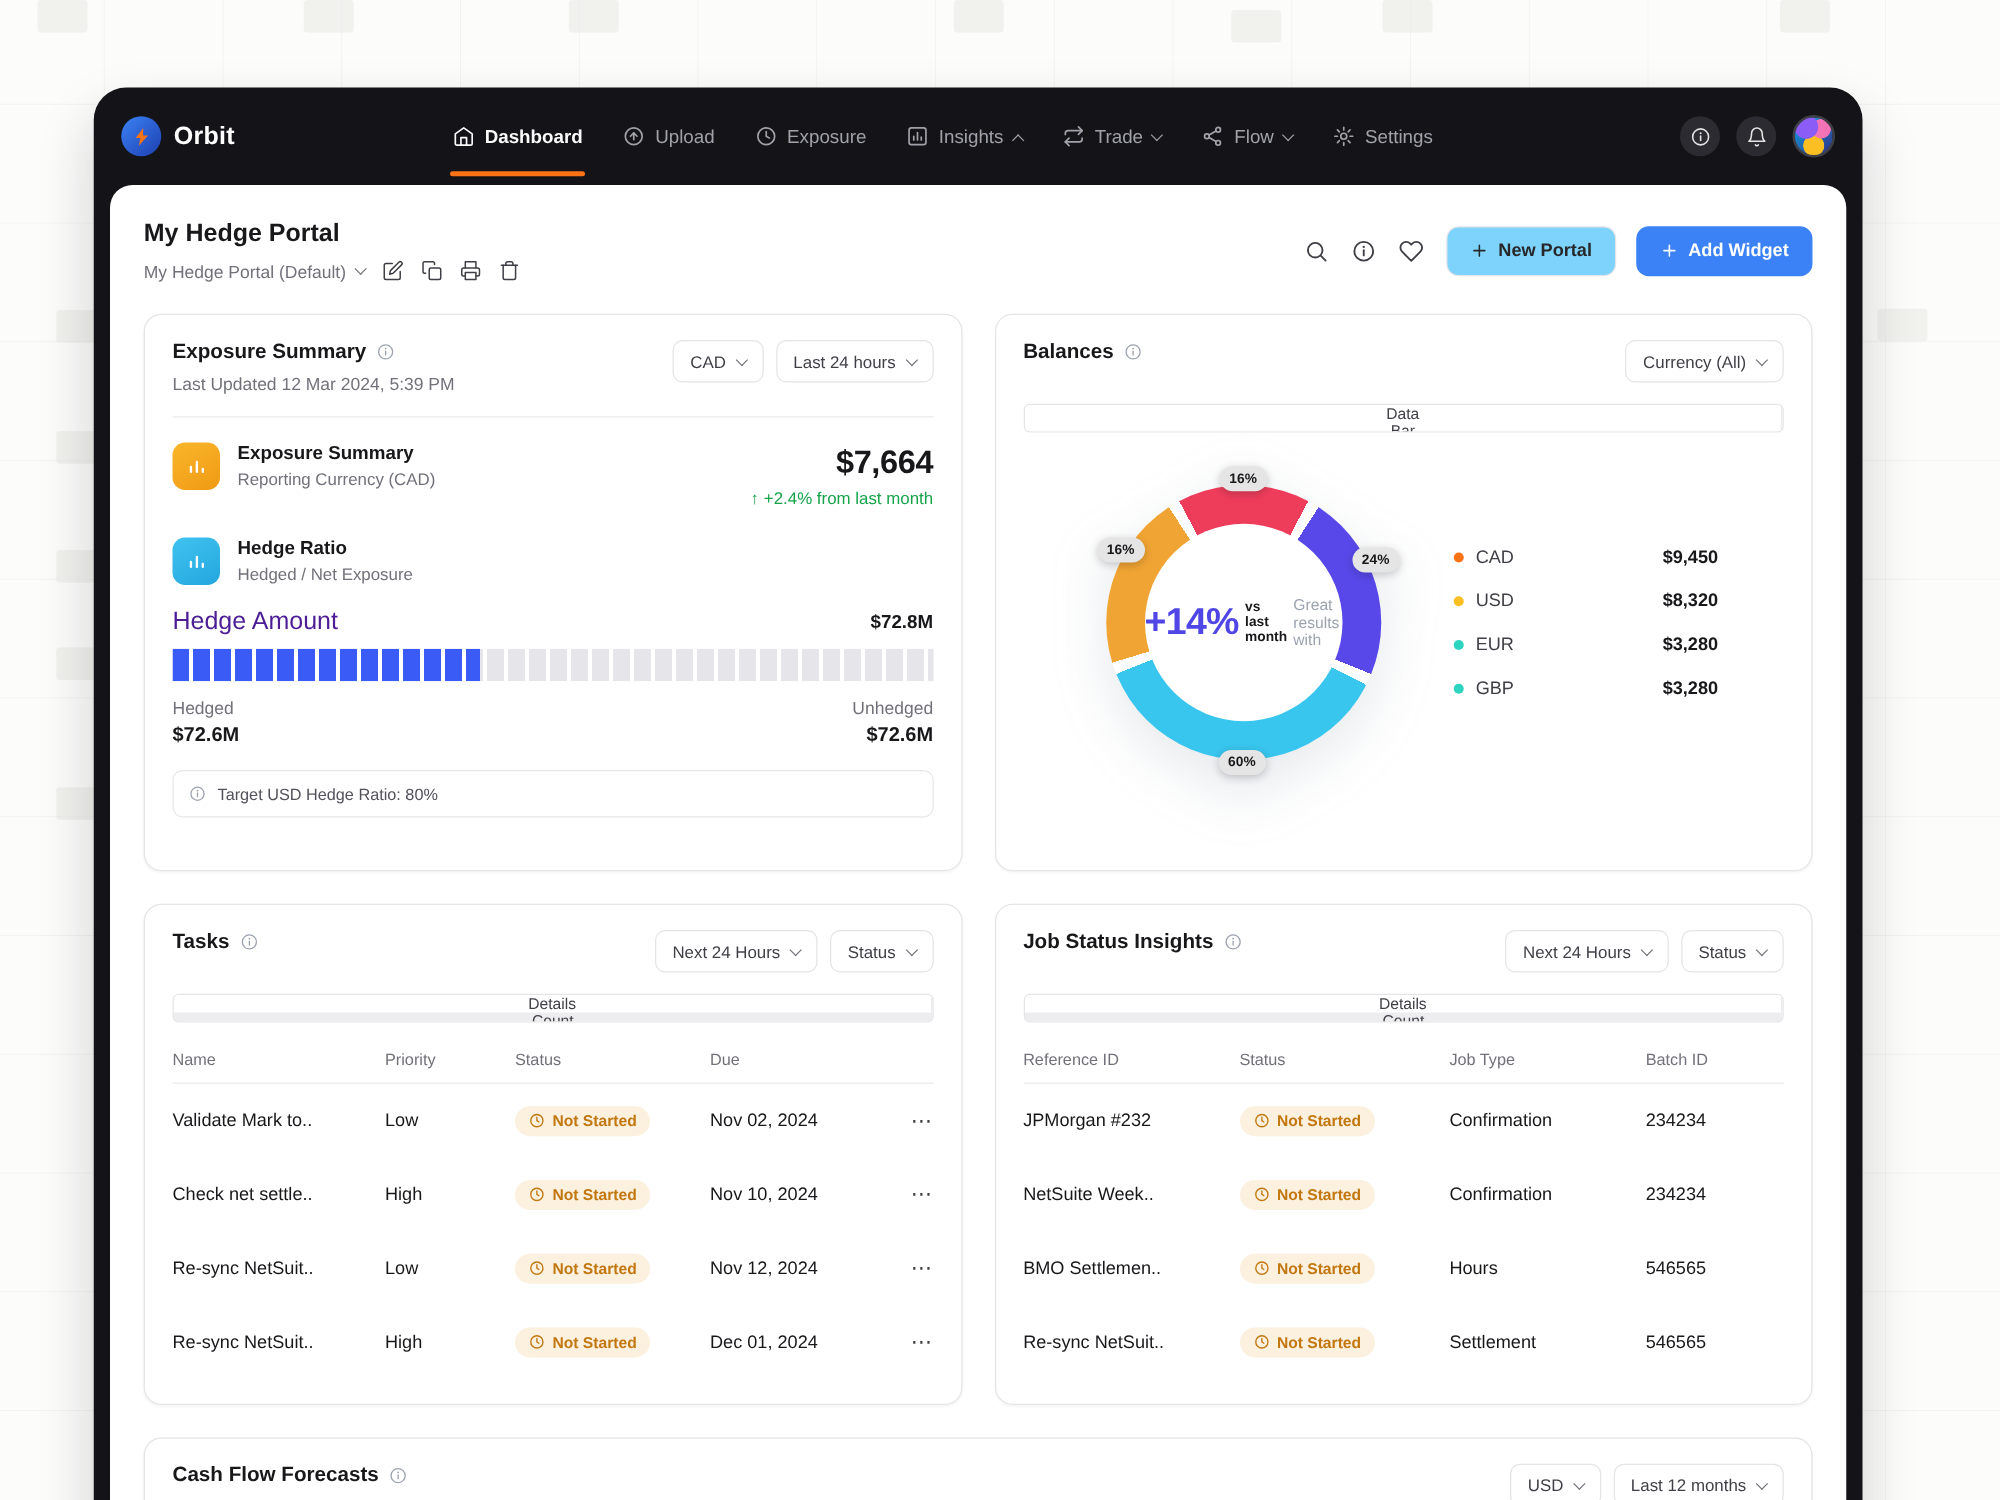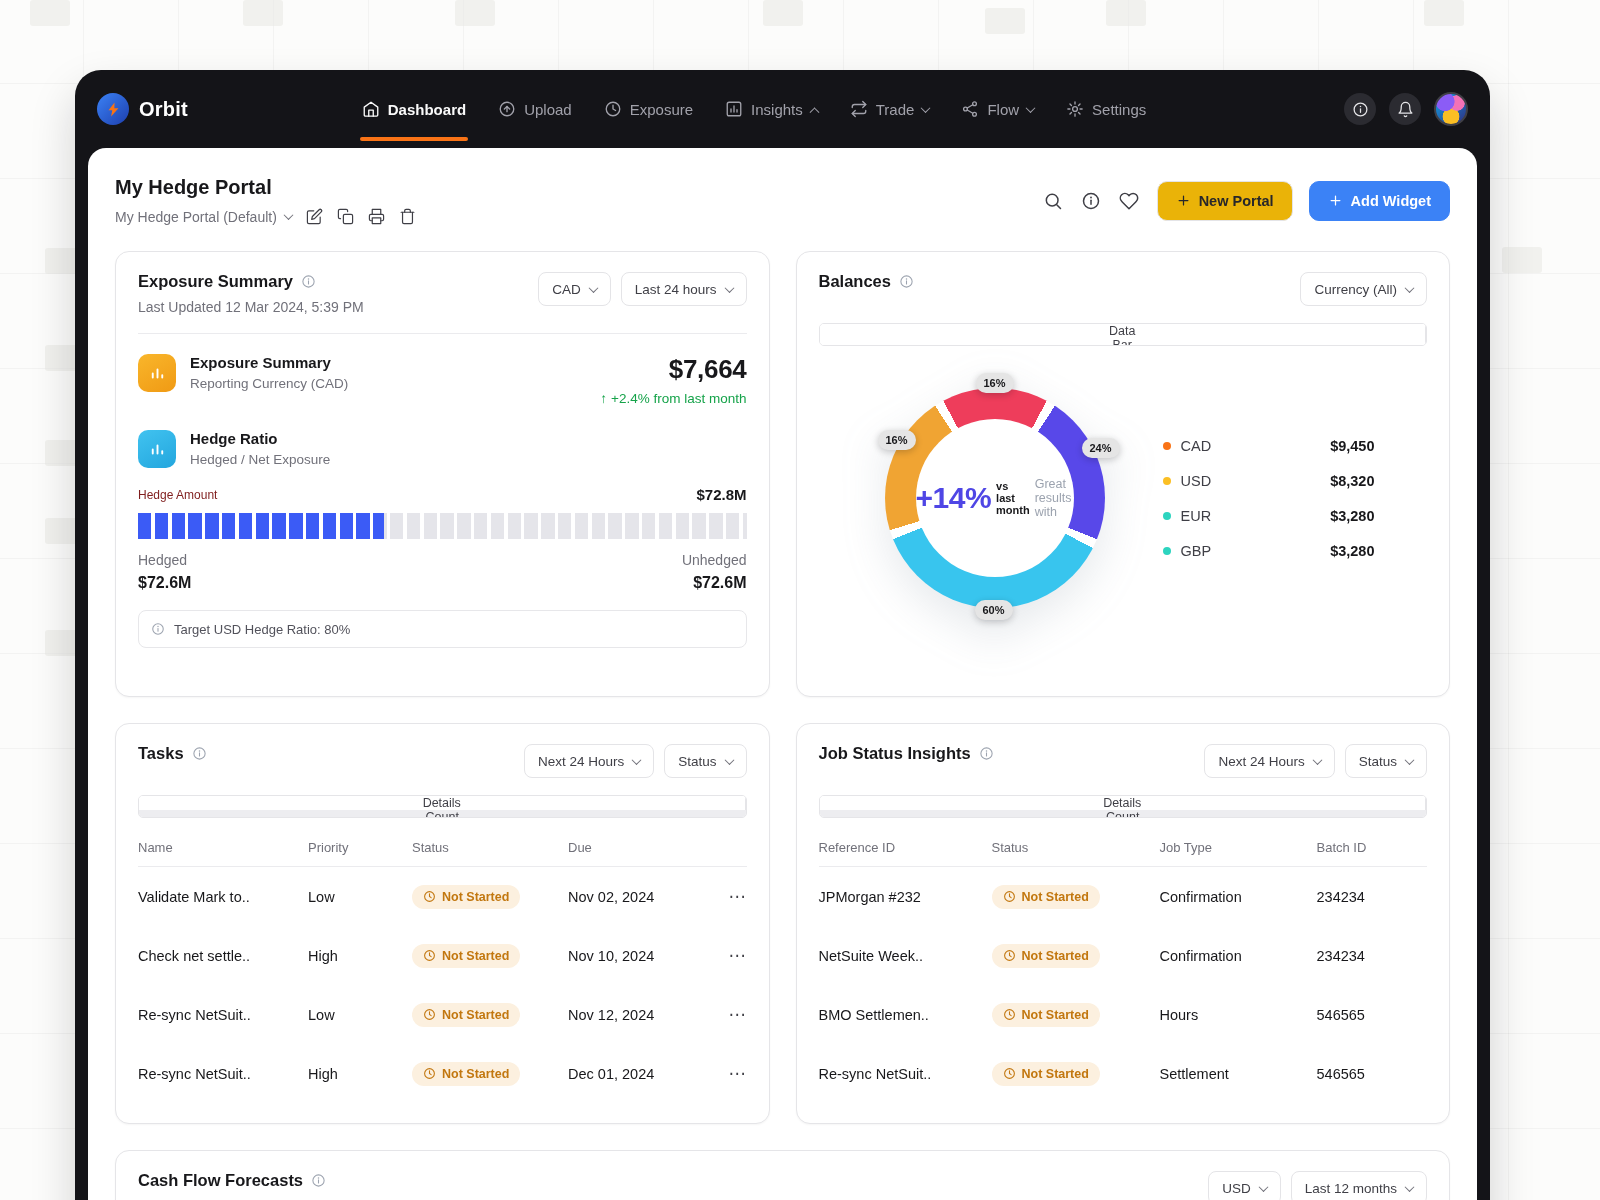--- a/index.html
+++ b/index.html
@@ -67,21 +67,21 @@
   .page-head { display:flex; justify-content:space-between; align-items:center; margin-bottom:26px; }
   .page-title { font-size:20px; font-weight:700; }
   .portal-row { display:flex; align-items:center; gap:14px; margin-top:9px; color:#71717a; }
   .portal-select { display:flex; align-items:center; gap:8px; font-size:14px; color:#71717a;
     background:none; border:none; font-family:inherit; }
   .mini-icon-btn { background:none; border:none; color:#3f3f46; display:flex; align-items:center; }
   .head-actions { display:flex; align-items:center; gap:18px; }
   .head-icon-btn { background:none; border:none; color:#3f3f46; display:flex; }
   .btn { display:flex; align-items:center; gap:8px; height:40px; padding:0 18px;
     border-radius:10px; font-size:14.5px; font-weight:600; font-family:inherit; }
-  .btn-outline { background:#eab308; border:1px solid #e4e4e7; color:#27272a; }
+  .btn-outline { background:#7dd3fc; border:1px solid #e4e4e7; color:#27272a; }
   .btn-primary { background:#3b82f6; border:1px solid #3b82f6; color:#fff; margin-left:-2px; }
 
   
   .cards-grid { display:grid; grid-template-columns:1fr 1fr; gap:26px; }
   .card { border:1px solid #e5e5e8; border-radius:14px; background:#fff;
     padding:20px 22px; box-shadow:0 1px 2px rgba(20,20,25,.04); }
   .row1 .card { min-height:446px; }
   .row2 { margin-top:26px; }
   .row2 .card { min-height:372px; }
   .card-head { display:flex; justify-content:space-between; align-items:flex-start; }
@@ -101,21 +101,21 @@
   .metric-left { display:flex; gap:14px; }
   .m-icon { width:38px; height:38px; border-radius:10px; display:flex; align-items:center; justify-content:center; flex-shrink:0; }
   .m-icon.orange { background:linear-gradient(150deg,#f9b62b,#f09a14); }
   .m-icon.blue { background:linear-gradient(150deg,#41c3f0,#23a6de); }
   .m-label { font-size:15px; font-weight:600; }
   .m-sub { font-size:13.5px; color:#71717a; margin-top:5px; }
   .m-value { font-size:26px; font-weight:800; text-align:right; letter-spacing:-.3px; }
   .m-delta { font-size:13.5px; color:#16a34a; margin-top:6px; text-align:right; display:flex; gap:4px; justify-content:flex-end; }
 
   .hedge-amount-row { display:flex; justify-content:space-between; align-items:center; margin:2px 0 10px; }
-  .hedge-amount-row .lbl { font-size:12px; color:#7f1d1d; }
+  .hedge-amount-row .lbl { font-size:20px; color:#4c1d95; }
   .hedge-amount-row .val { font-size:15px; font-weight:700; }
   .progress { position:relative; height:26px; overflow:hidden; margin-bottom:13px; }
   .progress .track { position:absolute; inset:0;
     background:repeating-linear-gradient(to right,#e5e5ea 0 13.5px,#fff 13.5px 16.8px); }
   .progress .fill { position:absolute; top:0; bottom:0; left:0; width:40%;
     background:repeating-linear-gradient(to right,#3b5bf6 0 13.5px,#fff 13.5px 16.8px); }
   .hedged-row { display:flex; justify-content:space-between; }
   .hedged-col .lbl { font-size:14px; color:#71717a; }
   .hedged-col .val { font-size:16px; font-weight:700; margin-top:6px; }
   .hedged-col.right { text-align:right; }

